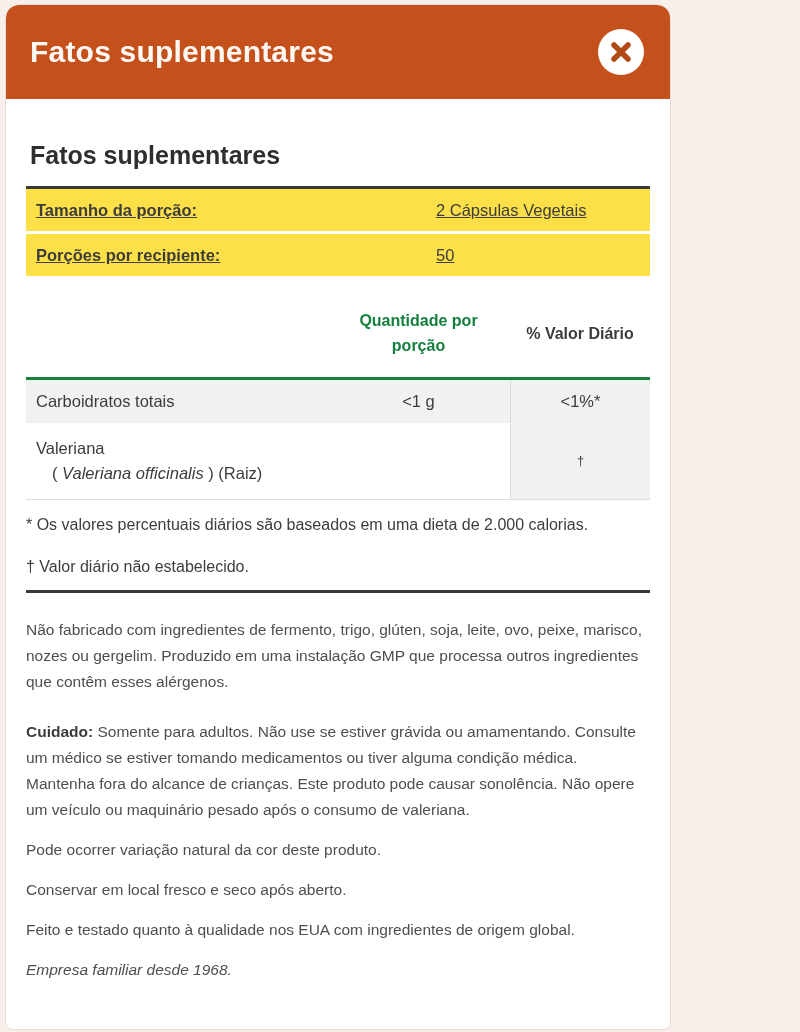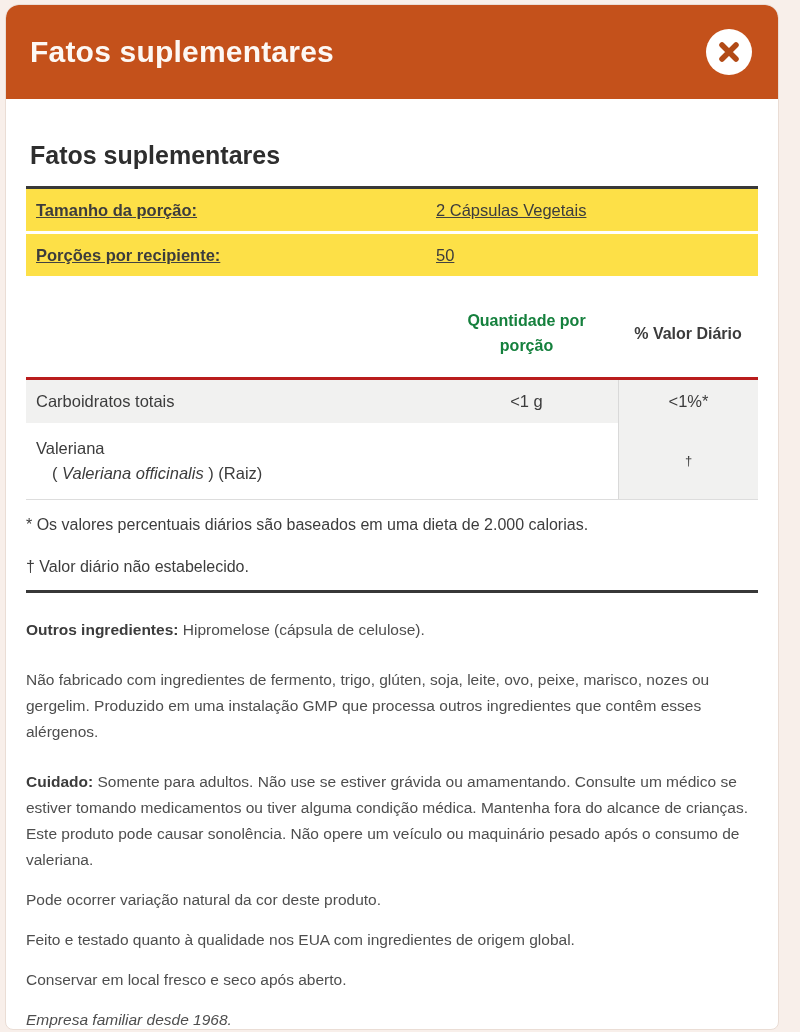--- a/index.html
+++ b/index.html
@@ -7,21 +7,21 @@
   body {
     background: #F8EFEA;
     font-family: "Liberation Sans", "DejaVu Sans", sans-serif;
     color: #424242;
     position: relative;
     overflow: hidden;
   }
   .modal {
     position: absolute;
     left: 5px; top: 4px;
-    width: 774px; height: 1026px;
+    width: 666px; height: 1026px;
     background: #ffffff;
     border: 1px solid #EADDD5;
     border-radius: 14px 14px 8px 8px;
     overflow: hidden;
   }
   .modal-header {
     height: 94px;
     background: #C4511B;
     display: flex;
     align-items: center;
@@ -87,21 +87,21 @@
     line-height: 1.55;
   }
   .col-header-amount span { display: inline-block; max-width: 135px; }
   .col-header-dv {
     width: 140px;
     text-align: center;
     font-weight: bold;
     font-size: 16px;
     color: #3C3C3C;
   }
-  .nutrition-table { border-top: 3px solid #b91c1c; }
+  .nutrition-table { border-top: 3px solid #15803d; }
   .nrow { display: flex; align-items: stretch; }
   .nrow.gray { background: #F1F1F0; }
   .nrow.white { background: #ffffff; border-bottom: 1px solid #DDDDDD; }
   .ncell-name {
     flex: 1;
     padding: 0 0 0 10px;
     display: flex;
     flex-direction: column;
     justify-content: center;
     font-size: 16.5px;
@@ -190,28 +190,27 @@
         </div>
         <div class="ncell-dv">†</div>
       </div>
     </div>
 
     <div class="footnote">* Os valores percentuais diários são baseados em uma dieta de 2.000 calorias.</div>
     <div class="footnote">† Valor diário não estabelecido.</div>
 
     <hr class="bottom-rule">
 
-    <p class="para"><b>Outros ingredientes:</b><span> Hipromelose (cápsula de celulose).</span></p>
 
     <p class="para">Não fabricado com ingredientes de fermento, trigo, glúten, soja, leite, ovo, peixe, marisco, nozes ou gergelim. Produzido em uma instalação GMP que processa outros ingredientes que contêm esses alérgenos.</p>
 
     <p class="para"><b>Cuidado:</b><span> Somente para adultos. Não use se estiver grávida ou amamentando. Consulte um médico se estiver tomando medicamentos ou tiver alguma condição médica. Mantenha fora do alcance de crianças. Este produto pode causar sonolência. Não opere um veículo ou maquinário pesado após o consumo de valeriana.</span></p>
 
     <p class="para tight">Pode ocorrer variação natural da cor deste produto.</p>
 
+    <p class="para tight">Conservar em local fresco e seco após aberto.</p>
+
     <p class="para tight">Feito e testado quanto à qualidade nos EUA com ingredientes de origem global.</p>
-
-    <p class="para tight">Conservar em local fresco e seco após aberto.</p>
 
     <p class="para tight italic">Empresa familiar desde 1968.</p>
 
   </div>
 </div>
 
 </body></html>

